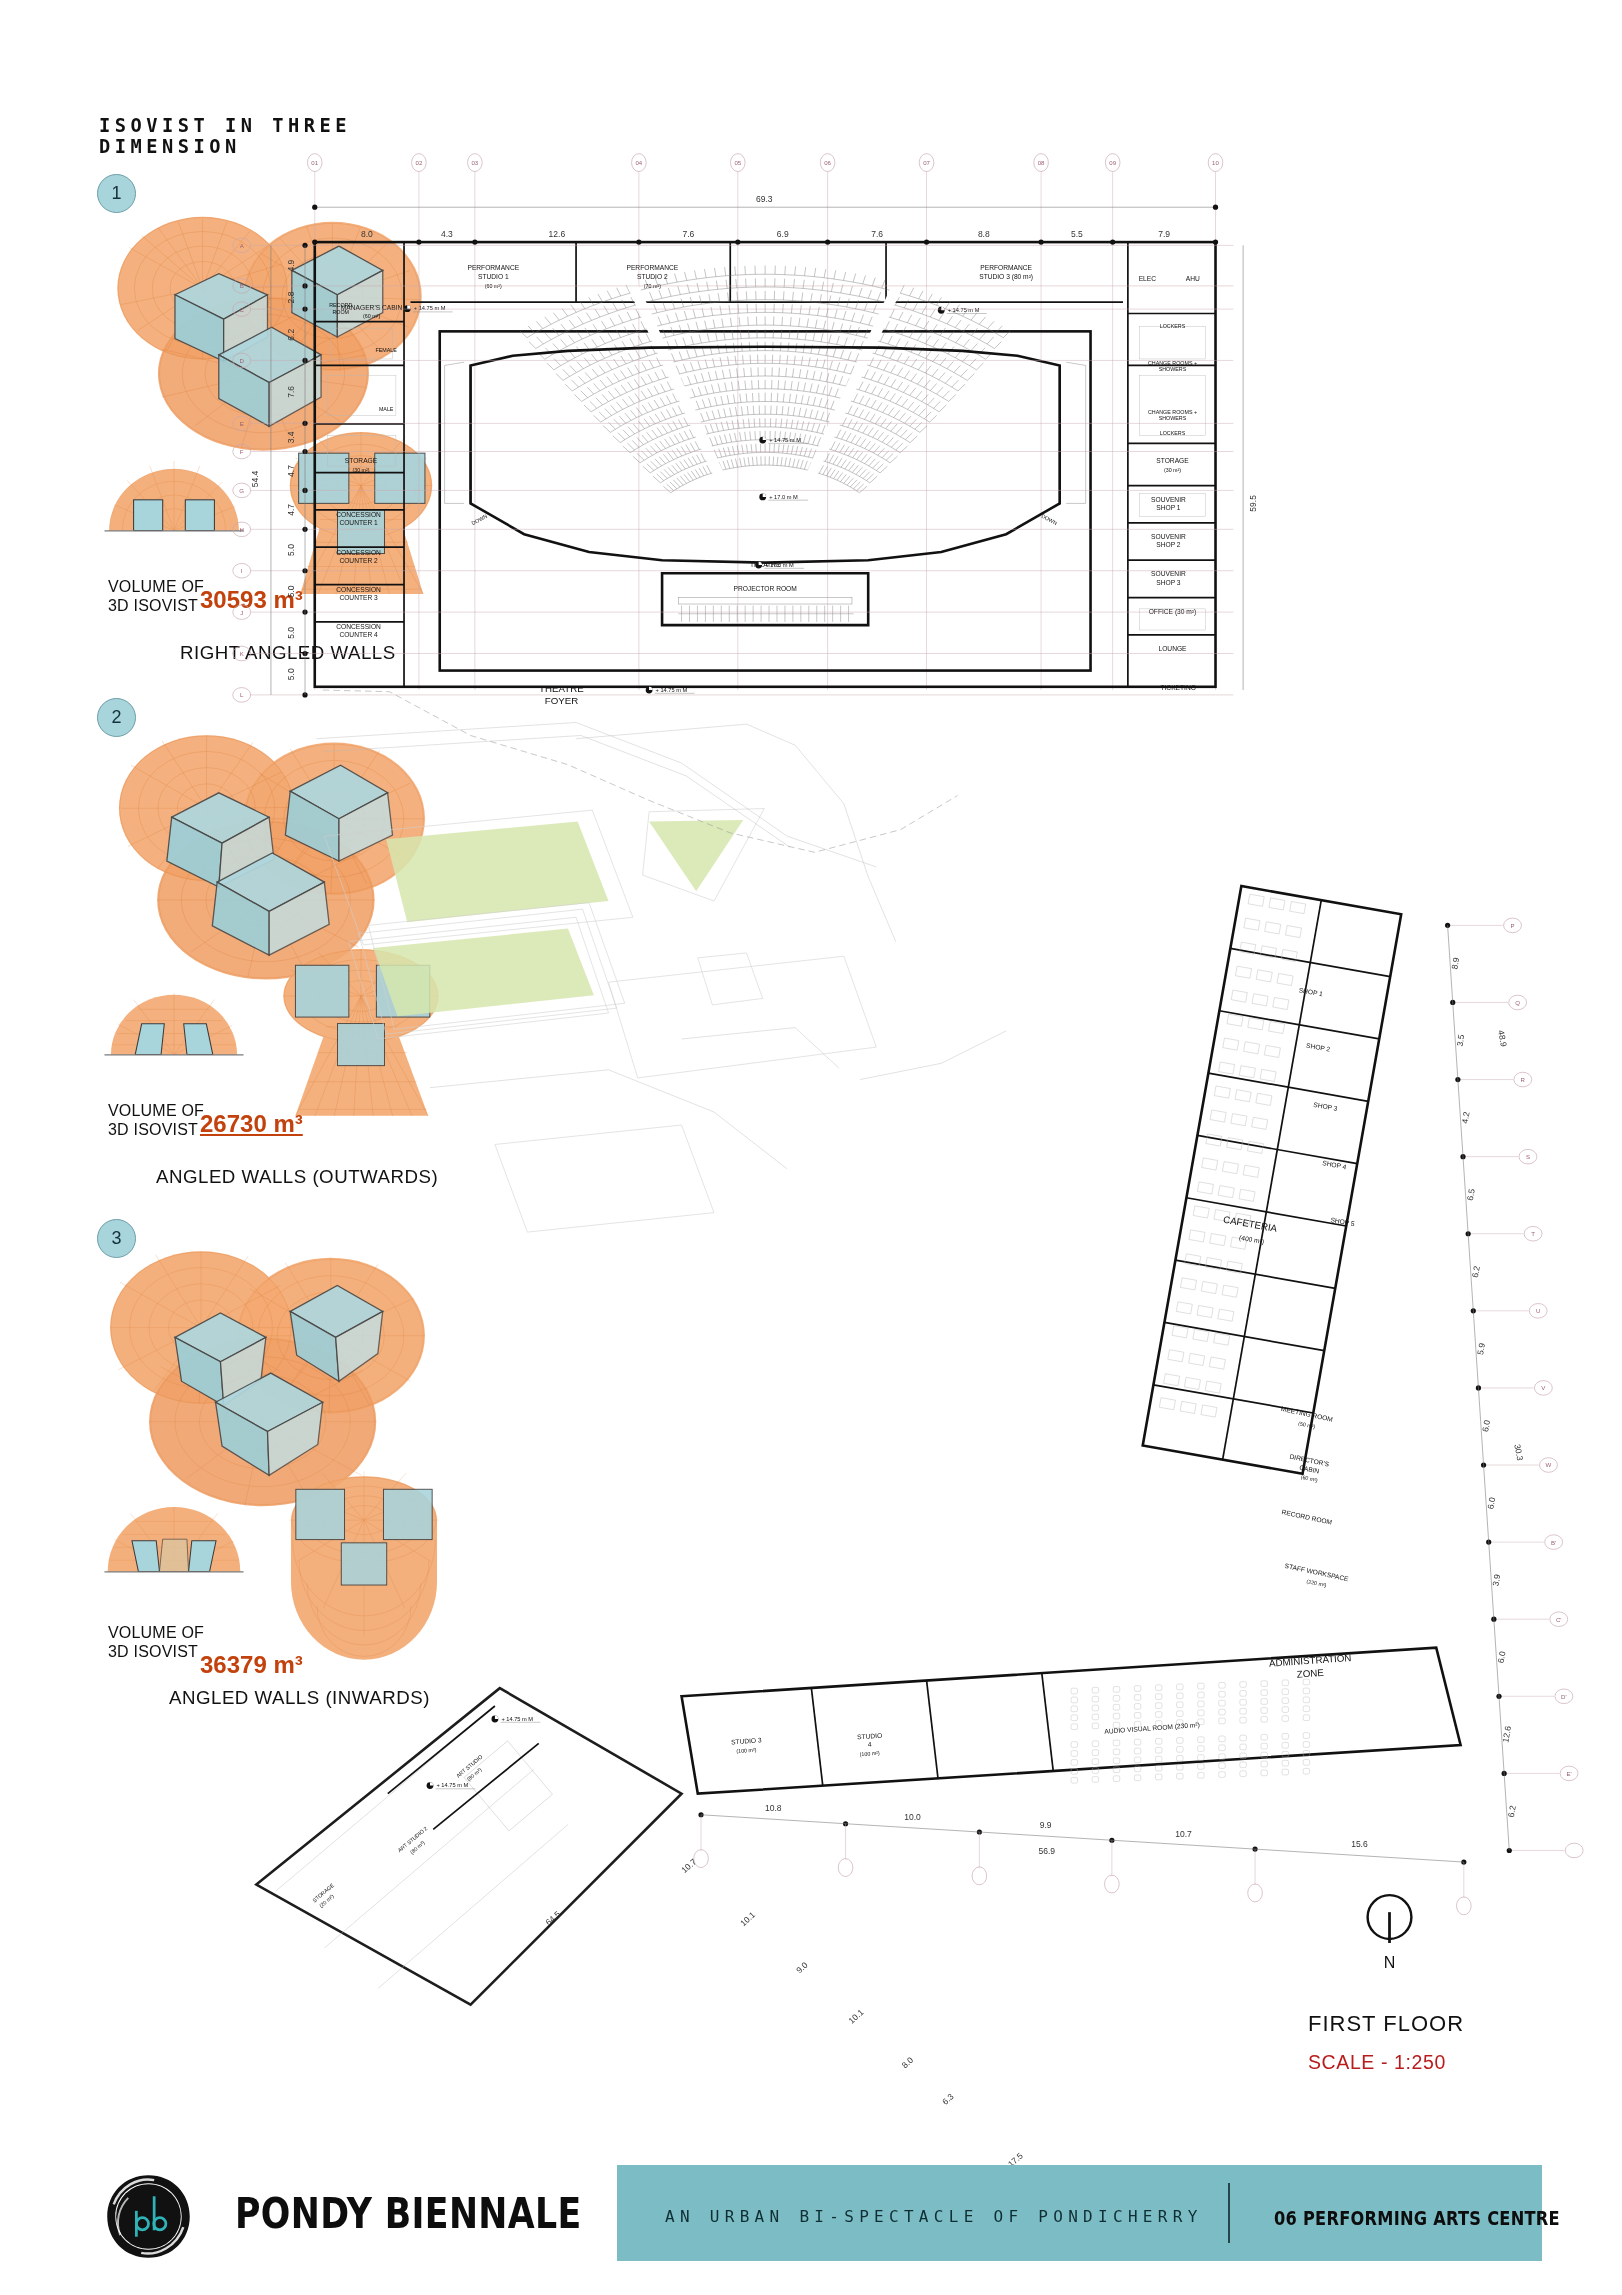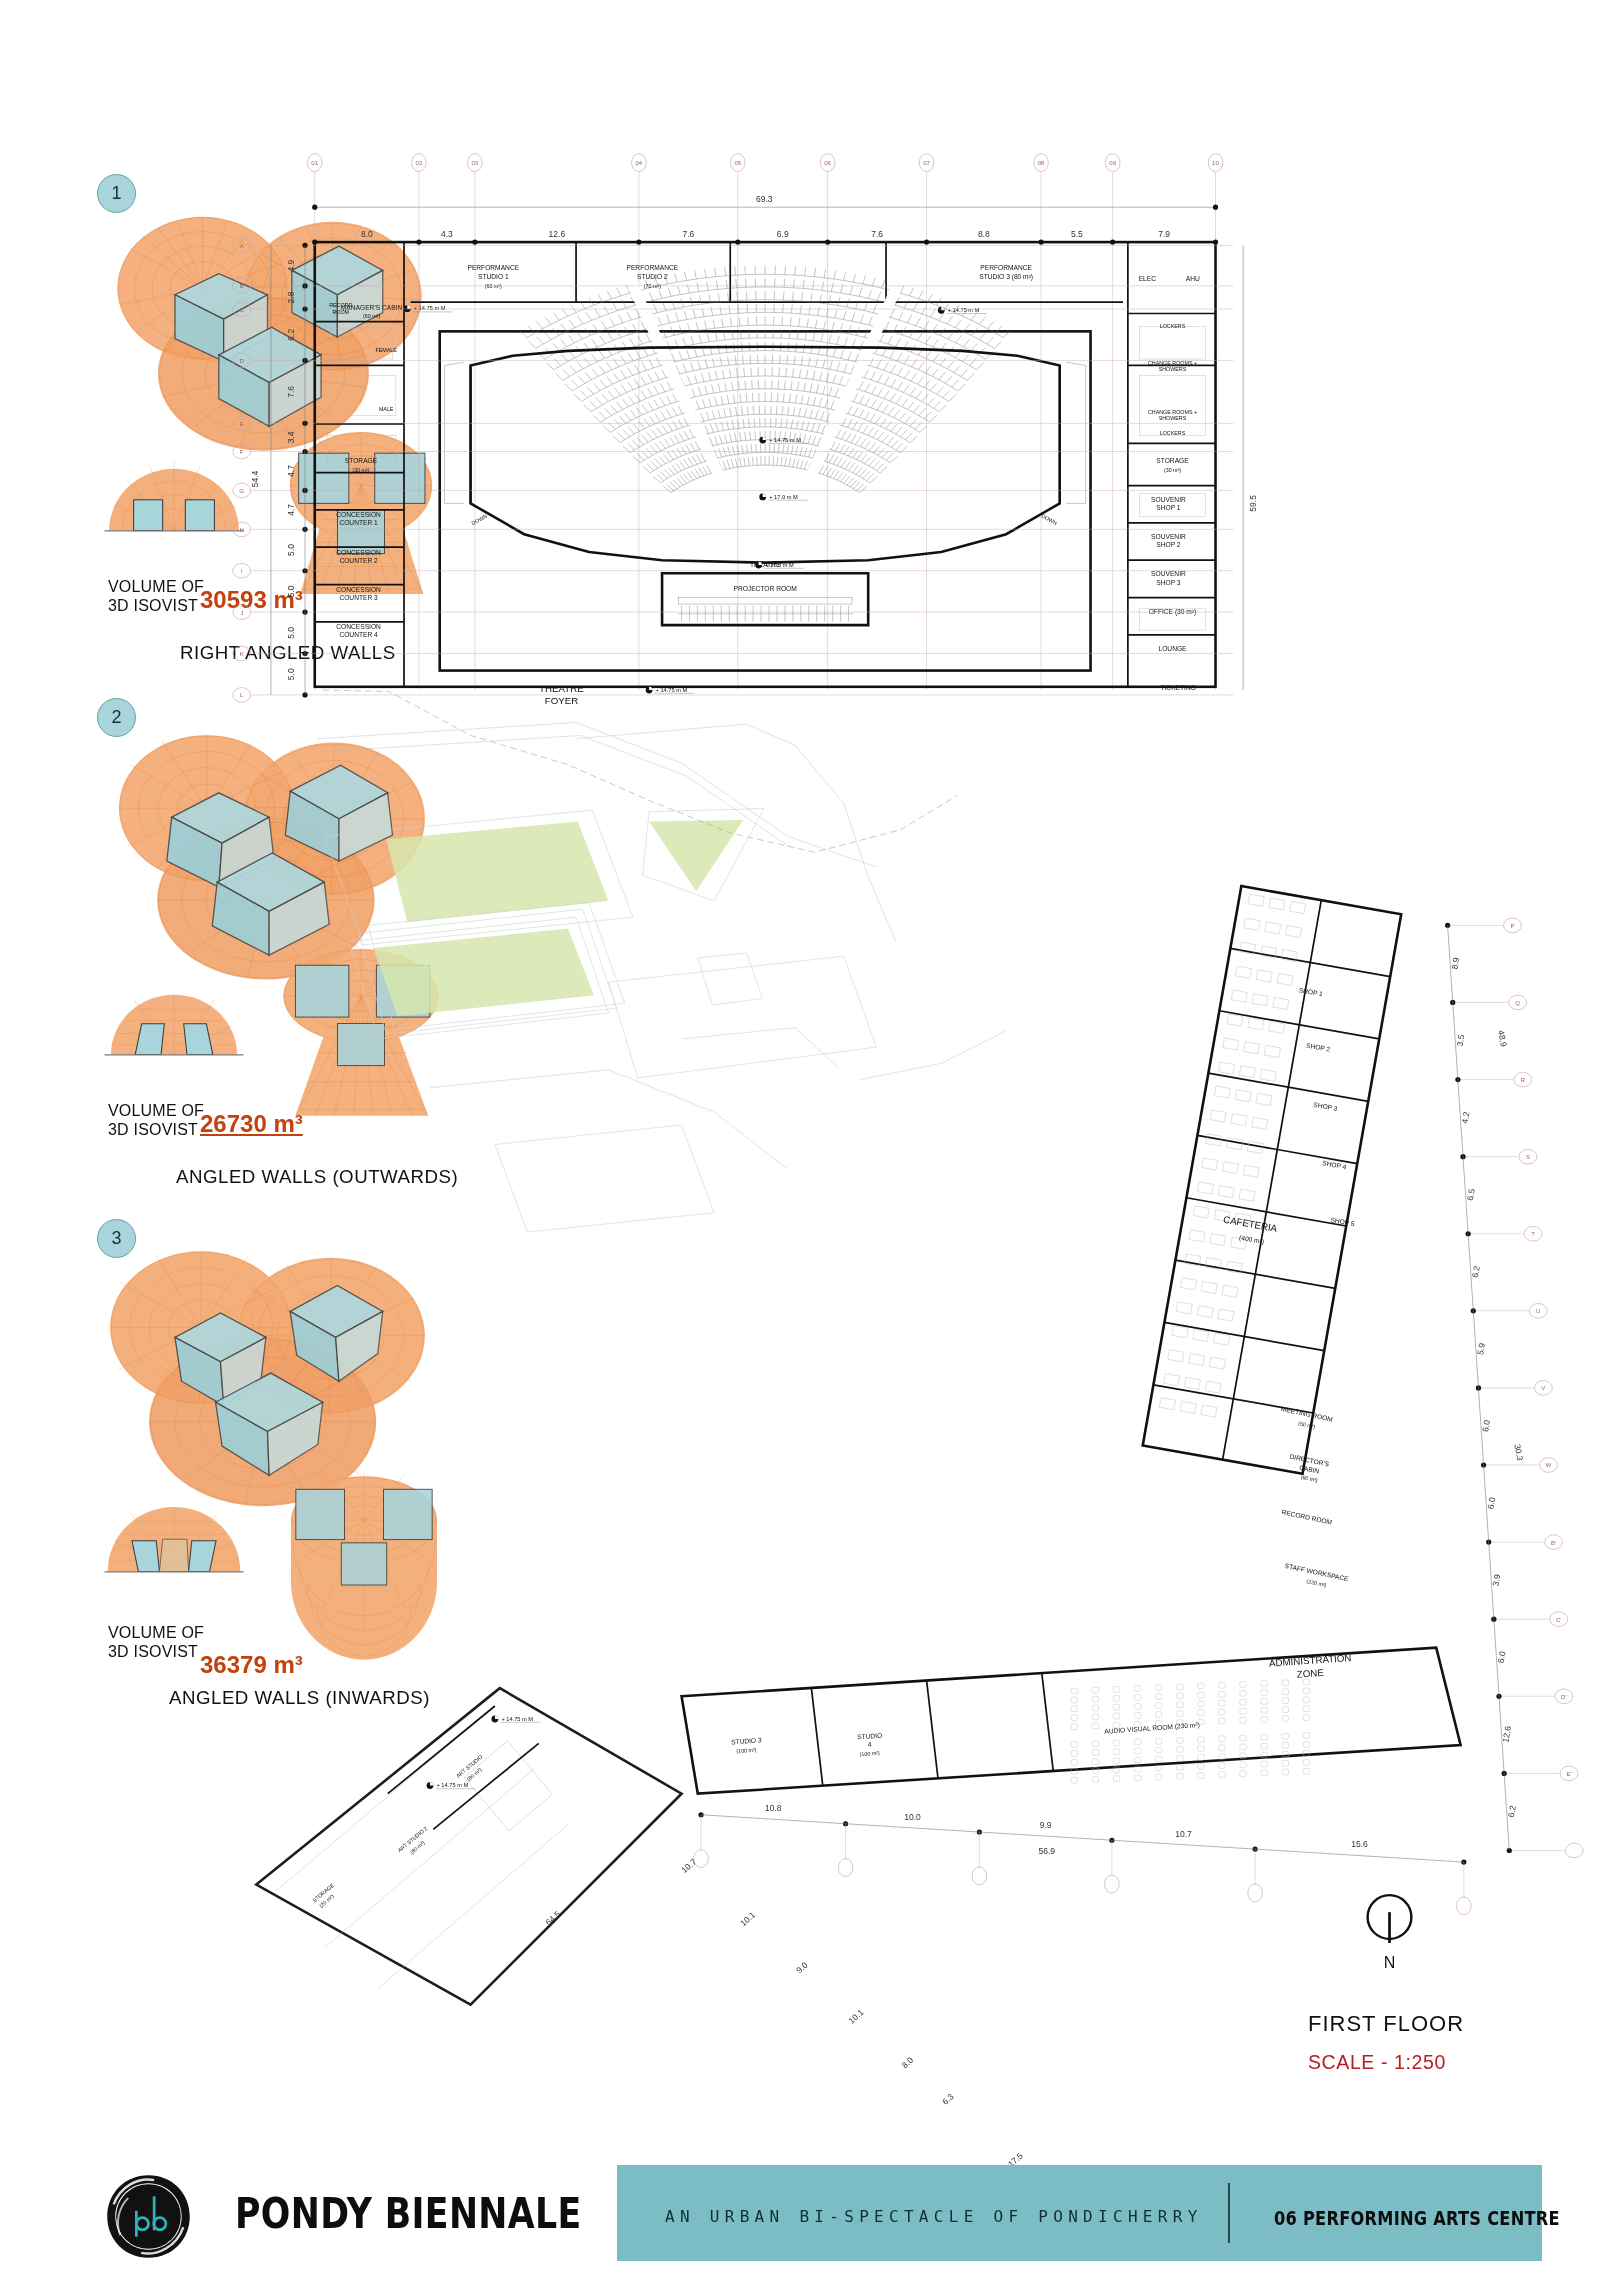--- a/index.html
+++ b/index.html
@@ -84,20 +84,21 @@
     transform:scaleX(.9);transform-origin:left center;
   }
 </style>
 </head>
 <body>
 
 <div class="sheet">
 
   <div class="left-col">
 
+    <div class="board-title">ISOVIST IN THREE DIMENSION</div>
 
     <div class="iso-block" style="top:154px;height:519px;">
       <div class="iso-num" style="left:97px;top:20px;">1</div>
 
       <svg class="iso-3d" style="left:97px;top:45px;" width="341" height="276" viewBox="0 0 420 340">
         <defs>
           <linearGradient id="fanA1" x1="0" y1="0" x2="0" y2="1">
             <stop offset="0%" stop-color="#f3ad7c" stop-opacity=".95"></stop>
             <stop offset="100%" stop-color="#efa069" stop-opacity=".55"></stop>
           </linearGradient>
@@ -375,21 +376,21 @@
         </g>
         <rect x="24" y="32" width="66" height="64" fill="#a8d4dc" stroke="#3c3c3c" stroke-width="1.2" opacity=".9"></rect>
         <rect x="124" y="32" width="66" height="64" fill="#a8d4dc" stroke="#3c3c3c" stroke-width="1.2" opacity=".9"></rect>
         <rect x="76" y="104" width="58" height="52" fill="#a8d4dc" stroke="#3c3c3c" stroke-width="1.2" opacity=".88"></rect>
       </svg>
 
       <div class="vol-lbl" style="left:108px;top:424px;">
         <span>VOLUME OF</span><br><span>3D ISOVIST</span>
       </div>
       <div class="vol-val" style="left:200px;top:432px;text-decoration:underline;">26730 m³</div>
-      <div class="iso-caption" style="left:156px;top:488px;margin-left:20px;">ANGLED WALLS (OUTWARDS)</div>
+      <div class="iso-caption" style="left:156px;top:488px;">ANGLED WALLS (OUTWARDS)</div>
     </div>
 
     <div class="iso-block" style="top:1199px;height:536px;">
       <div class="iso-num" style="left:97px;top:20px;">3</div>
 
       <svg class="iso-3d" style="left:97px;top:41px;" width="341" height="284" viewBox="0 0 420 350">
         <ellipse cx="128" cy="108" rx="112" ry="94" fill="#f3a971" opacity=".92"></ellipse>
         <ellipse cx="288" cy="118" rx="116" ry="96" fill="#f3a971" opacity=".92"></ellipse>
         <ellipse cx="204" cy="224" rx="140" ry="104" fill="#f0a168" opacity=".9"></ellipse>
         <g stroke="#d9782f" stroke-width=".55" opacity=".5" fill="none">

